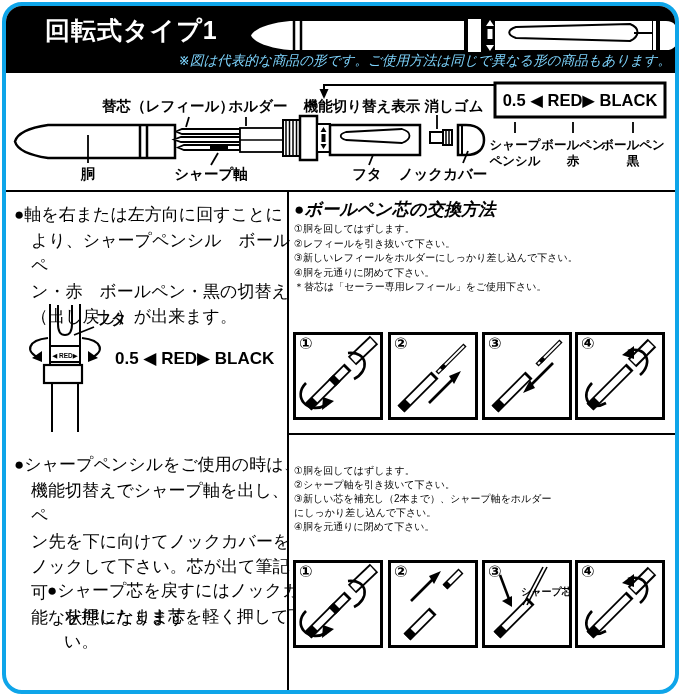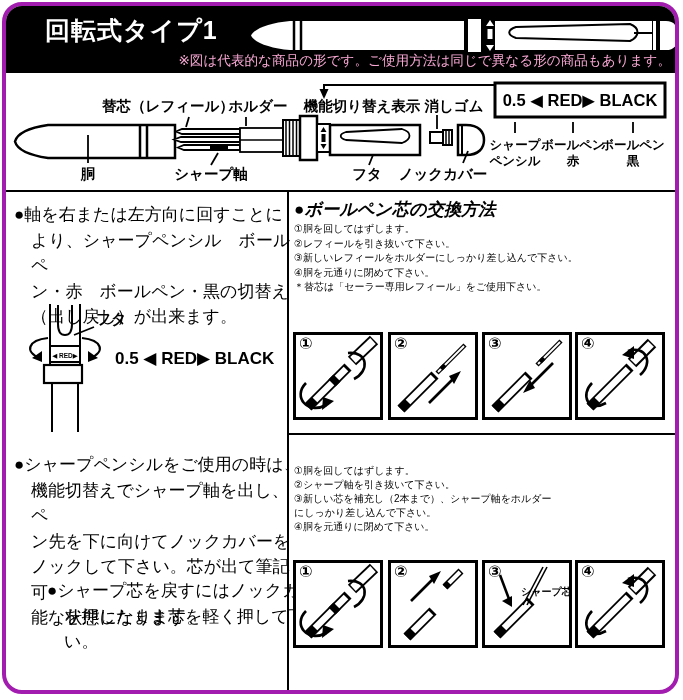--- a/index.html
+++ b/index.html
@@ -1,22 +1,22 @@
 <!DOCTYPE html>
 <html><head>
 <meta charset="utf-8">
 <style>
   html,body{margin:0;padding:0;background:#fff;}
   .page{position:relative;width:683px;height:700px;background:#fff;overflow:hidden;
         font-family:"Liberation Sans","DejaVu Sans",sans-serif;color:#000;}
-  .frame{position:absolute;left:2px;top:2px;width:669px;height:684px;border:4px solid #a21caf;
+  .frame{position:absolute;left:2px;top:2px;width:669px;height:684px;border:4px solid #0ea5e9;
          border-radius:20px;background:#fff;overflow:hidden;}
   .band{position:absolute;left:0;top:0;width:100%;height:67px;background:#000;}
   .title{position:absolute;left:39px;top:8px;color:#fff;font-size:25px;font-weight:bold;letter-spacing:1px;}
-  .note{position:absolute;right:4px;top:46px;color:#f9a8d4;font-size:13.6px;white-space:nowrap;}
+  .note{position:absolute;right:4px;top:46px;color:#7dd3fc;font-size:13.6px;white-space:nowrap;font-style:italic;}
   .penTop{position:absolute;left:240px;top:4px;}
   .partsSvg{position:absolute;left:0;top:67px;}
   .hdiv{position:absolute;background:#000;}
   .para{position:absolute;font-size:17px;line-height:1.5;white-space:pre-line;
         padding-left:1em;text-indent:-1em;width:272px;}
   .heading{position:absolute;font-size:17.2px;font-weight:bold;white-space:nowrap;font-style:italic;}
   .steps{position:absolute;font-size:10px;line-height:1.46;white-space:pre-line;width:388px;}
   .stepbox{position:absolute;width:90px;height:88px;border:3px solid #000;background:#fff;box-sizing:border-box;}
   .stepnum{position:absolute;left:3px;top:0px;font-size:16px;font-weight:bold;line-height:1.1;}
   .stepbox svg{position:absolute;left:0;top:0;}

